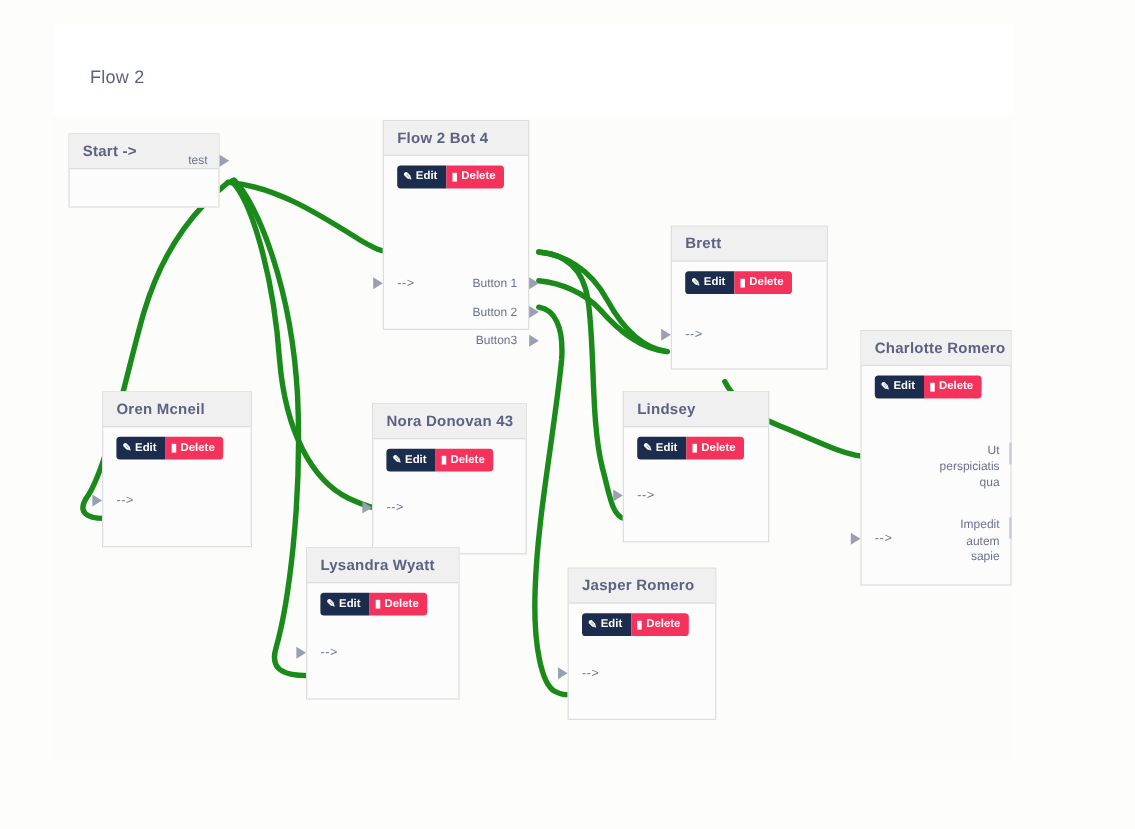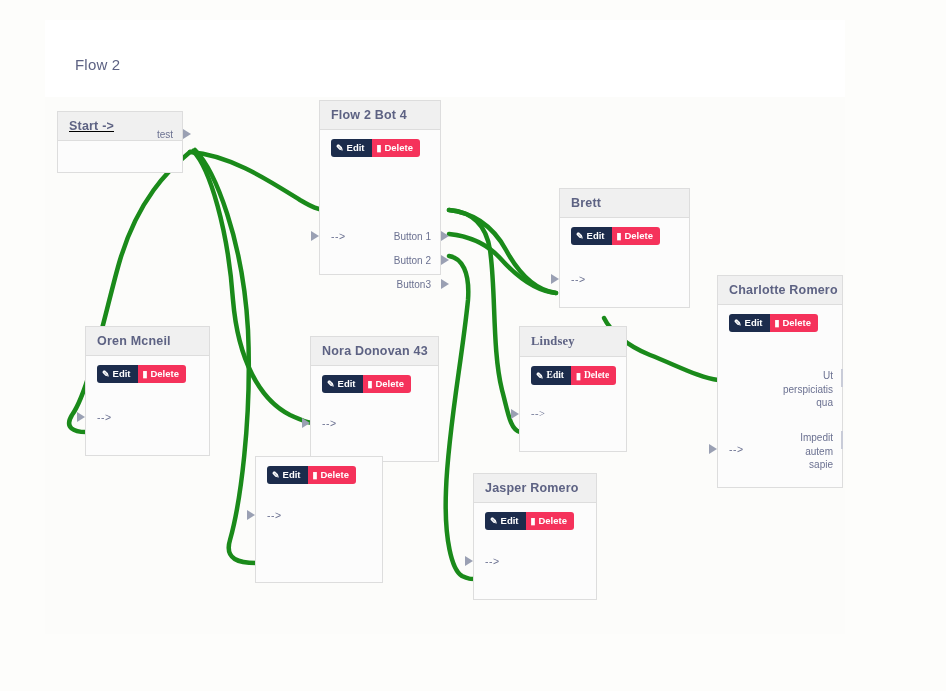--- a/index.html
+++ b/index.html
@@ -155,21 +155,21 @@
       <path d="M 193 151 C 210 168 228 230 233 300 C 238 360 260 400 290 415 C 305 422 312 424 322 424" stroke="#1a8a1a" stroke-width="4.5" fill="none" stroke-linecap="round"></path>
       <path d="M 195 150 C 215 170 243 240 248 330 C 252 420 240 505 230 540 C 224 560 240 563 256 563" stroke="#1a8a1a" stroke-width="4.5" fill="none" stroke-linecap="round"></path>
       <path d="M 449 210 C 470 212 492 224 506 250 C 518 272 534 290 556 293" stroke="#1a8a1a" stroke-width="4.5" fill="none" stroke-linecap="round"></path>
       <path d="M 449 234 C 468 236 487 244 500 258 C 516 276 534 291 556 293" stroke="#1a8a1a" stroke-width="4.5" fill="none" stroke-linecap="round"></path>
       <path d="M 449 210 C 472 212 486 224 490 250 C 496 290 492 350 502 390 C 508 412 510 430 520 432" stroke="#1a8a1a" stroke-width="4.5" fill="none" stroke-linecap="round"></path>
       <path d="M 449 256 C 462 258 470 272 468 300 C 462 360 448 430 446 490 C 444 540 452 570 462 576 C 468 579 470 579 478 579" stroke="#1a8a1a" stroke-width="4.5" fill="none" stroke-linecap="round"></path>
       <path d="M 604 318 C 610 330 625 345 650 355 C 678 366 700 378 718 380" stroke="#1a8a1a" stroke-width="4.5" fill="none" stroke-linecap="round"></path>
     </svg>
 
   <div id="node-layer">
-      <div class="node" style="left: 57px; top: 111px; width: 126px; height: 62px; text-decoration: underline;">
+      <div class="node" style="left: 57px; top: 111px; width: 126px; height: 62px;">
         <div class="node-header">Start -&gt;</div>
         <div class="node-body">
           <div class="port-out" style="top: -13px; width: 90px;">test</div>
           <div class="port-dot-out" style="right: -9px; top: -12px;"></div>
         </div>
       </div>
       <div class="node" style="left: 319px; top: 100px; width: 122px; height: 175px;">
         <div class="node-header">Flow 2 Bot 4</div>
         <div class="node-body">
           <div class="btn-row"><span class="btn btn-edit"><span class="gl">✎</span><span>Edit</span></span><span class="btn btn-delete"><span class="gl">▮</span><span>Delete</span></span></div>
@@ -193,35 +193,36 @@
       </div>
       <div class="node" style="left: 310px; top: 316px; width: 129px; height: 126px; margin-top: 20px;">
         <div class="node-header">Nora Donovan 43</div>
         <div class="node-body">
           <div class="btn-row"><span class="btn btn-edit"><span class="gl">✎</span><span>Edit</span></span><span class="btn btn-delete"><span class="gl">▮</span><span>Delete</span></span></div>
           <div class="port-in" style="left: 11px; top: 51px;">--&gt;</div>
           <div class="port-dot-in" style="left: -9px; top: 52px;"></div>
         </div>
       </div>
       <div class="node" style="left: 255px; top: 456px; width: 128px; height: 127px;">
+        <div class="node-header">Lysandra Wyatt</div>
         <div class="node-body">
           <div class="btn-row"><span class="btn btn-edit"><span class="gl">✎</span><span>Edit</span></span><span class="btn btn-delete"><span class="gl">▮</span><span>Delete</span></span></div>
           <div class="port-in" style="left: 11px; top: 52px;">--&gt;</div>
           <div class="port-dot-in" style="left: -9px; top: 53px;"></div>
         </div>
       </div>
       <div class="node" style="left: 559px; top: 188px; width: 131px; height: 120px;">
         <div class="node-header">Brett</div>
         <div class="node-body">
           <div class="btn-row"><span class="btn btn-edit"><span class="gl">✎</span><span>Edit</span></span><span class="btn btn-delete"><span class="gl">▮</span><span>Delete</span></span></div>
           <div class="port-in" style="left: 11px; top: 55px;">--&gt;</div>
           <div class="port-dot-in" style="left: -9px; top: 56px;"></div>
         </div>
       </div>
-      <div class="node" style="left: 519px; top: 326px; width: 108px; height: 126px; font-family: Liberation Serif, serif;">
+      <div class="node" style="left: 519px; top: 326px; width: 122px; height: 126px;">
         <div class="node-header">Lindsey</div>
         <div class="node-body">
           <div class="btn-row"><span class="btn btn-edit"><span class="gl">✎</span><span>Edit</span></span><span class="btn btn-delete"><span class="gl">▮</span><span>Delete</span></span></div>
           <div class="port-in" style="left: 11px; top: 51px;">--&gt;</div>
           <div class="port-dot-in" style="left: -9px; top: 52px;"></div>
         </div>
       </div>
       <div class="node" style="left: 473px; top: 473px; width: 124px; height: 127px;">
         <div class="node-header">Jasper Romero</div>
         <div class="node-body">

